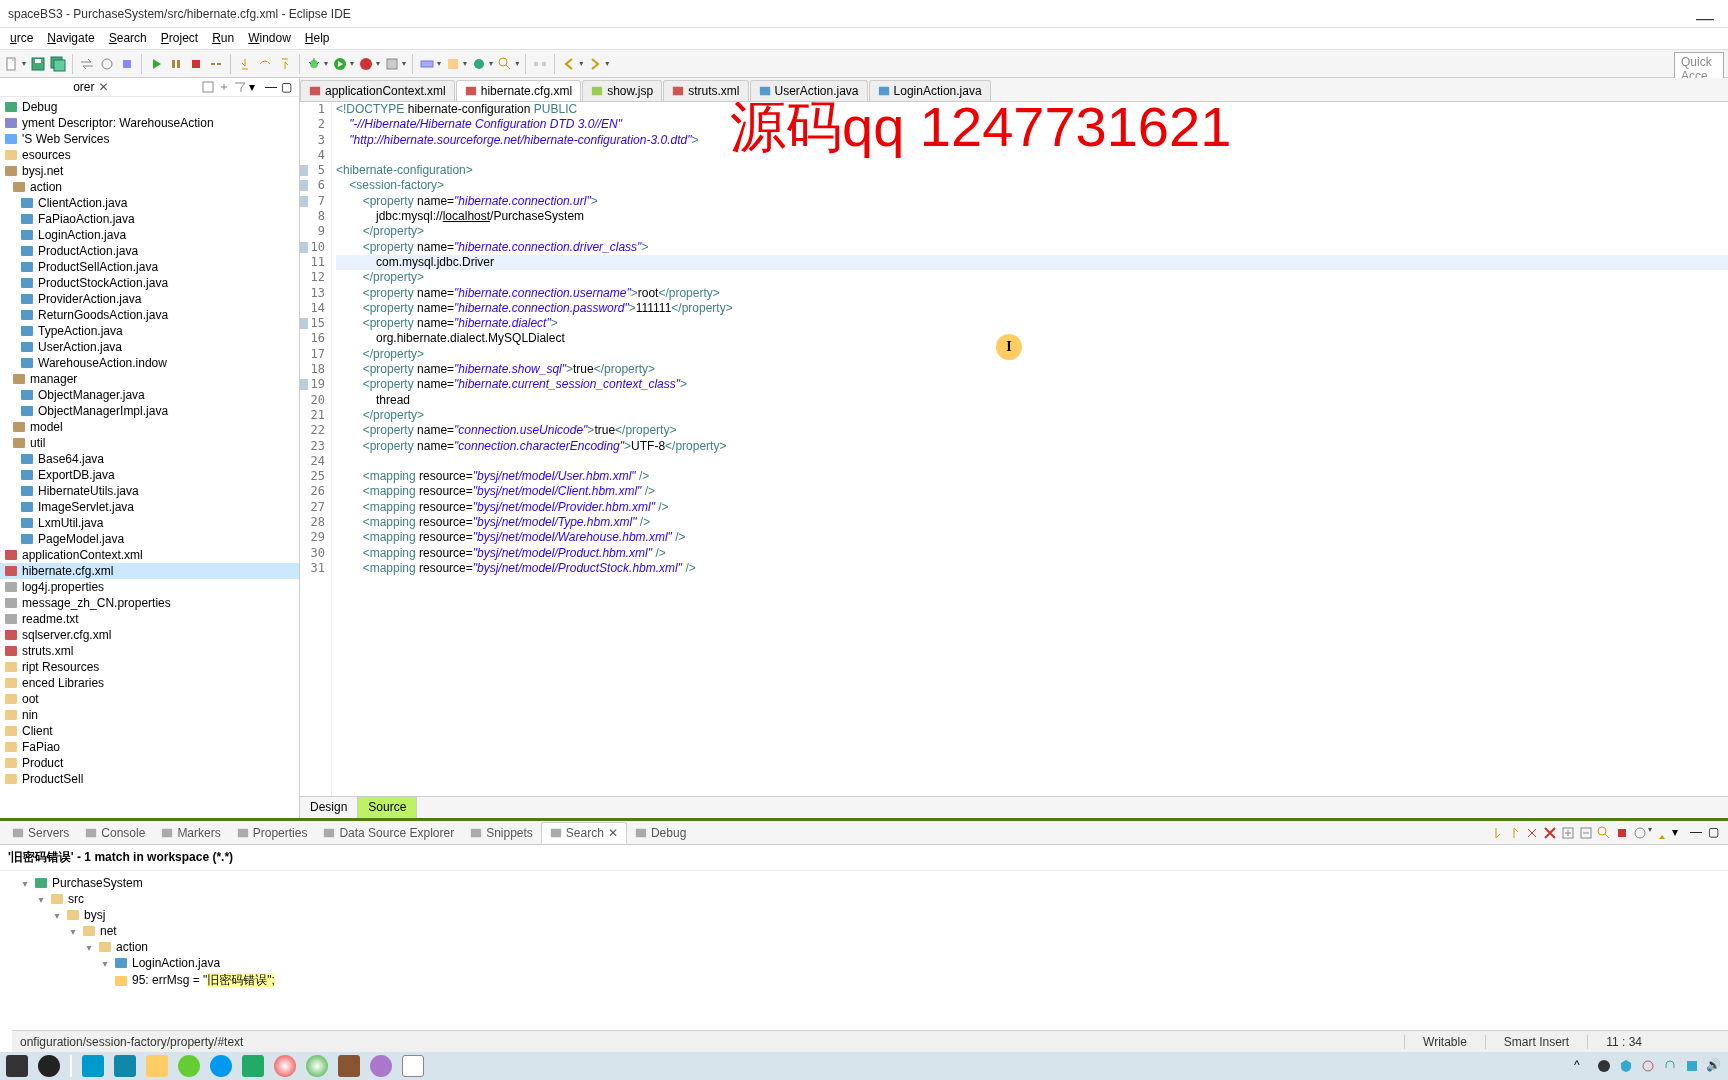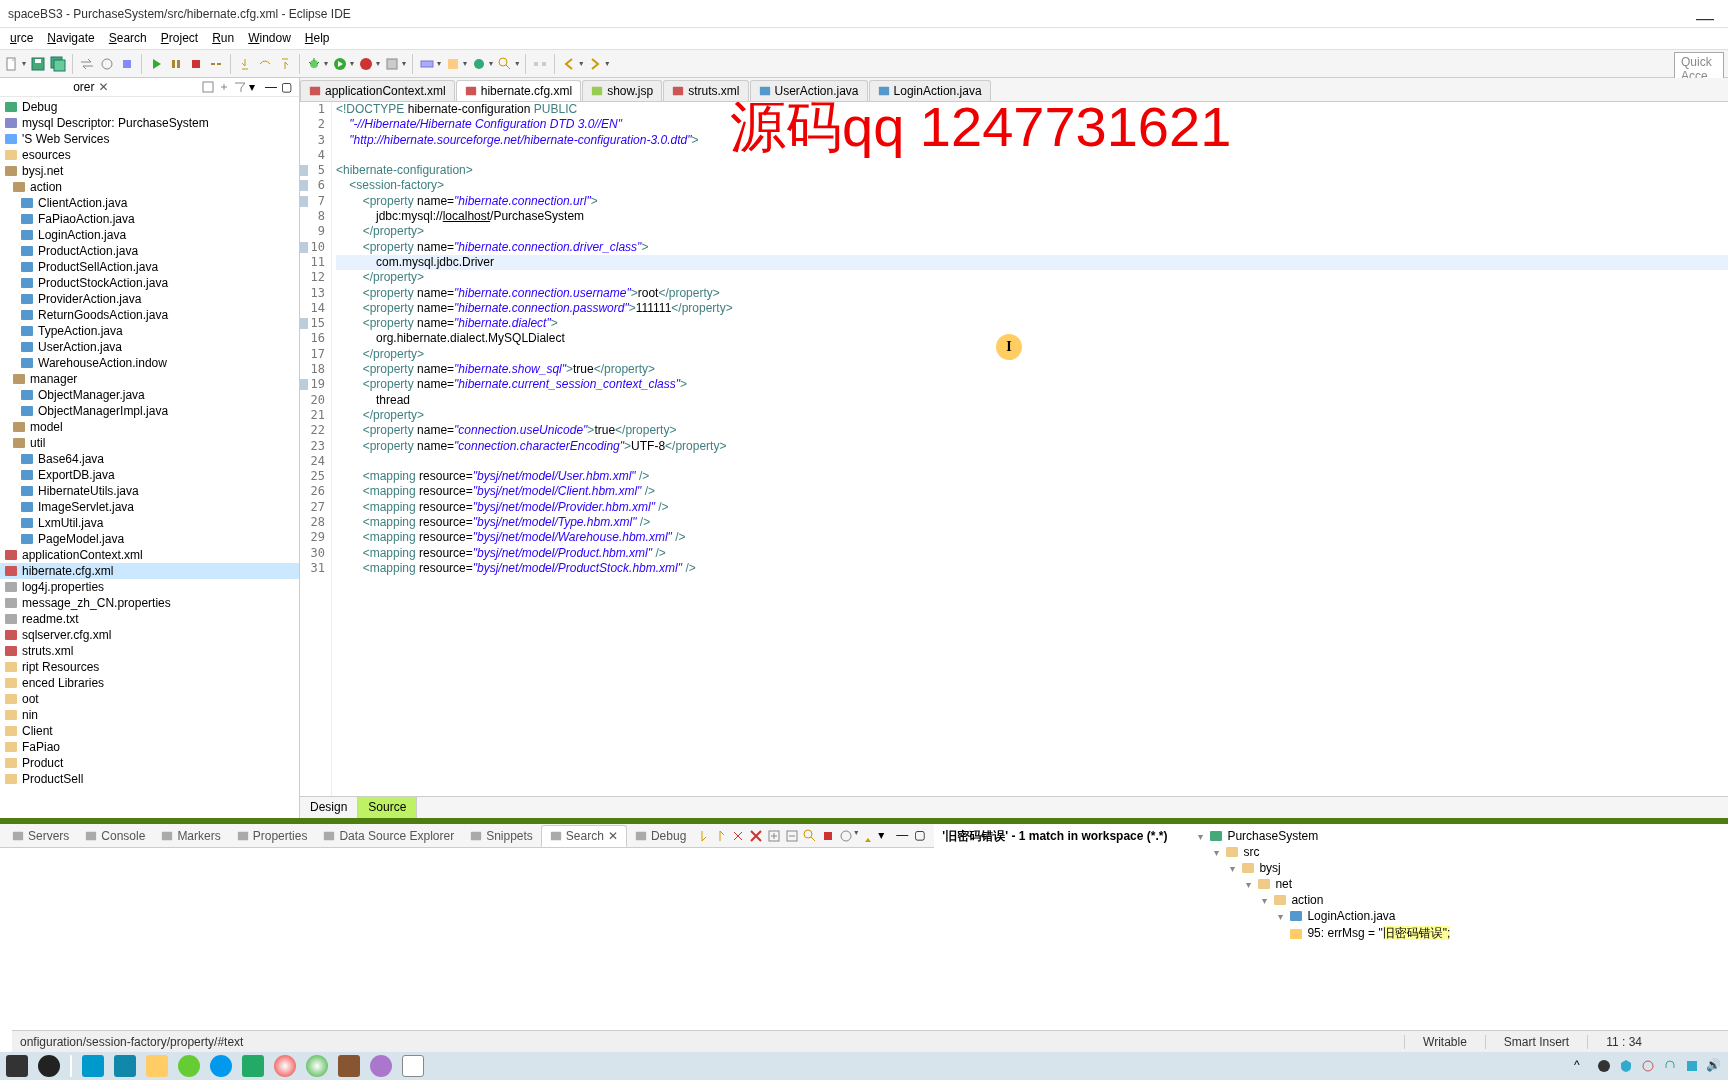--- a/index.html
+++ b/index.html
@@ -36,21 +36,21 @@
 .gutter .mark::before { content:""; position:absolute; left:0; top:2px; width:8px; height:11px; background:#bcd; }
 .code { flex:1; padding-left:4px; font-family:Consolas,monospace; font-size:12px; line-height:15.3px; white-space:pre; overflow:auto; }
 .code .ln { height:15.3px; }
 .code .ln.cur { background:#e8f2fe; }
 .kw { color:#3f7f7f; } .str { color:#2a00ff; font-style:italic; } .txt { color:#000; }
 .cursor-ring { position:absolute; left:696px; top:232px; width:26px; height:26px; border-radius:50%; background:rgba(255,200,80,0.9); display:flex; align-items:center; justify-content:center; font-family:serif; font-weight:bold; font-size:14px; pointer-events:none; }
 .watermark { position:absolute; left:430px; top:-12px; font-size:56px; font-weight:normal; color:#e00; font-family:"Microsoft YaHei",sans-serif; z-index:50; pointer-events:none; }
 .ed-bottom-tabs { display:flex; border-top:1px solid #ccc; background:#f5f5f5; height:22px; }
 .ed-bottom-tabs span { padding:3px 10px; }
 .ed-bottom-tabs span.active { background:#bef264; border-right:1px solid #ccc; border-left:1px solid #ccc; }
-.bottom { height:240px; background:#fff; border-top:6px solid #4d7c0f; display:flex; flex-direction:row;justify-content:center; }
+.bottom { height:240px; background:#fff; border-top:3px solid #4d7c0f; display:flex; flex-direction:column;justify-content:center; }
 .btabs { display:flex; background:#f5f5f5; border-bottom:1px solid #ccc; height:24px; align-items:center; padding:0 4px; }
 .btab { display:flex; align-items:center; gap:4px; padding:3px 8px; color:#555; }
 .btab.active { background:#fff; border:1px solid #ccc; border-bottom:1px solid #fff; border-radius:3px 3px 0 0; }
 .btab .bicon { width:12px; height:12px; }
 .btabs-right { margin-left:auto; display:flex; gap:2px; }
 .btabs-right .mini { width:16px; height:16px; }
 .bhead { padding:4px 8px; color:#000; font-weight:bold; border-bottom:1px solid #eee; }
 .btree { flex:1; padding:4px 8px; }
 .bt-item { padding:1px 0; display:flex; align-items:center; gap:4px; }
 .bi0{padding-left:12px}.bi1{padding-left:28px}.bi2{padding-left:44px}.bi3{padding-left:60px}.bi4{padding-left:76px}.bi5{padding-left:92px}
@@ -267,21 +267,21 @@
             </svg>
           </span>
           <span>Debug</span>
         </div>
         <div class="tree-item ind0">
           <span class="ti-icon">
             <svg viewBox="0 0 14 14">
               <rect x="1" y="2" width="12" height="10" rx="1" fill="#88c"></rect>
             </svg>
           </span>
-          <span>mysql Descriptor: PurchaseSystem</span>
+          <span>yment Descriptor: WarehouseAction</span>
         </div>
         <div class="tree-item ind0">
           <span class="ti-icon">
             <svg viewBox="0 0 14 14">
               <rect x="1" y="2" width="12" height="10" rx="1" fill="#6af"></rect>
             </svg>
           </span>
           <span>'S Web Services</span>
         </div>
         <div class="tree-item ind0">

